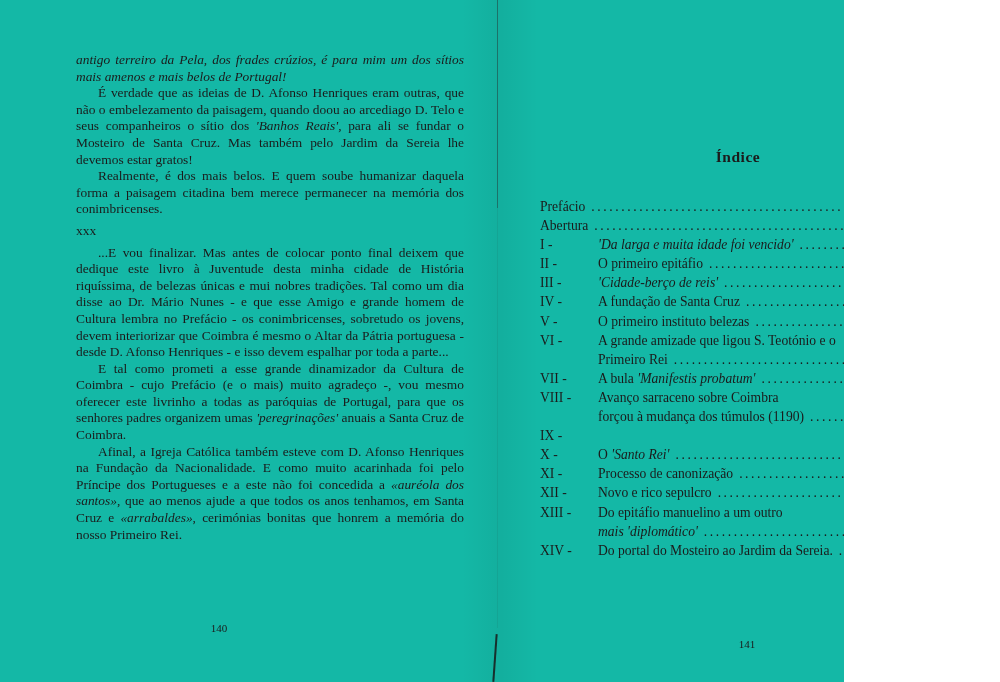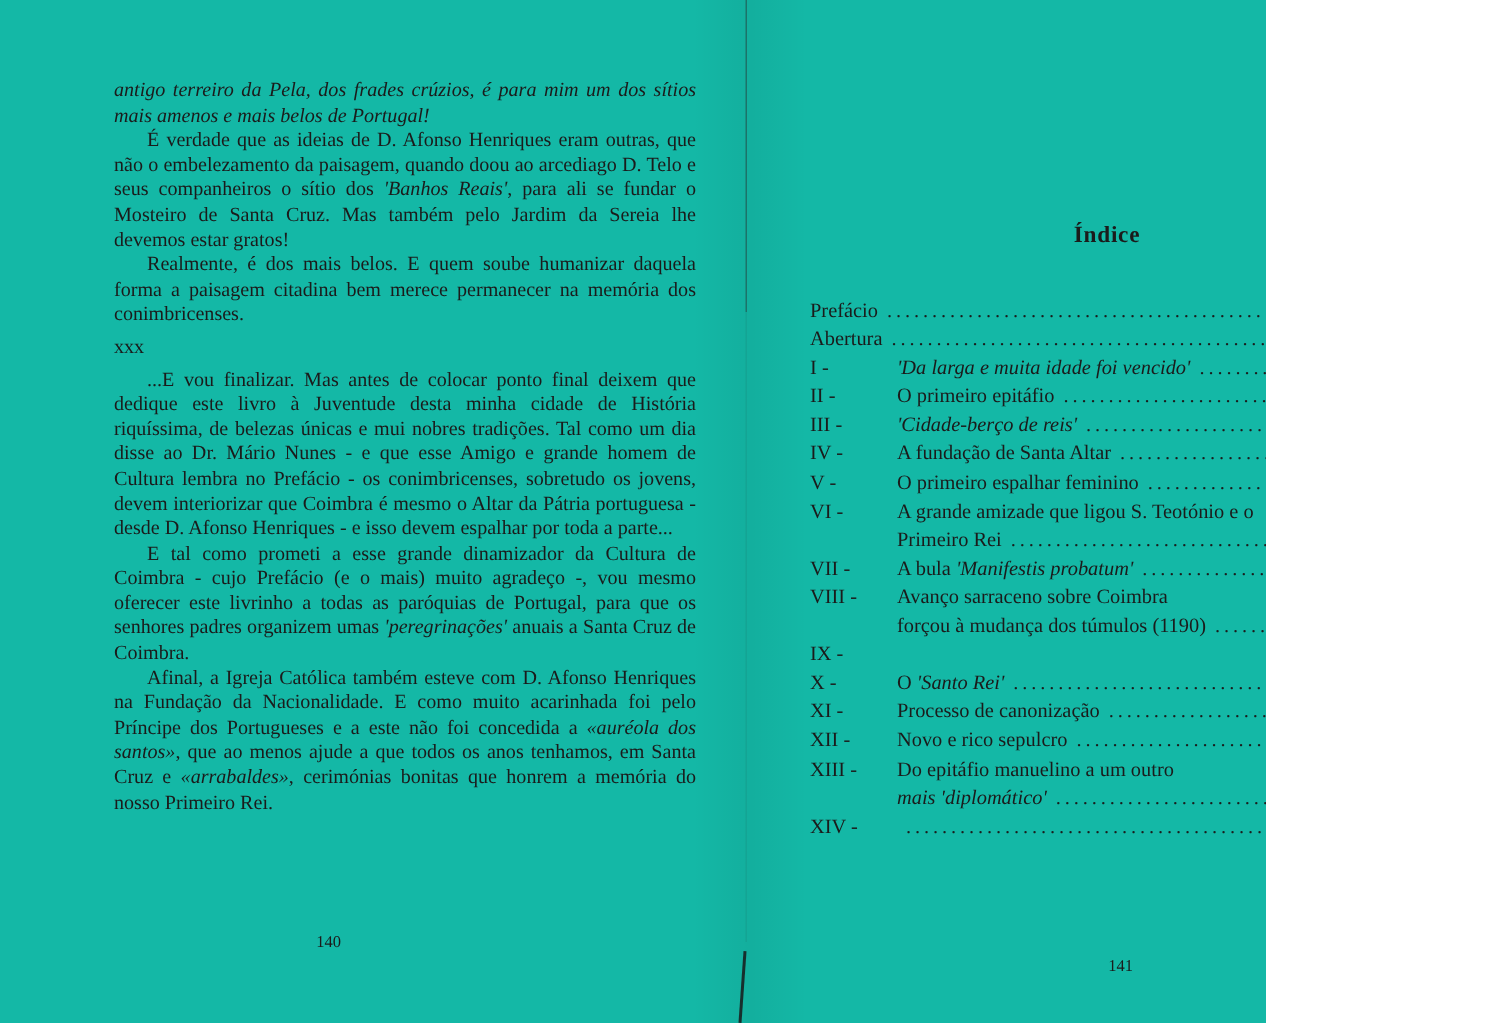--- a/index.html
+++ b/index.html
@@ -88,27 +88,27 @@
       <span class="toc-page">27</span>
     </div>
     <div class="toc-row">
       <span class="toc-num">III -</span>
       <span class="toc-text"><span class="it">'Cidade-berço de reis'</span></span>
       <span class="leader"></span>
       <span class="toc-page">31</span>
     </div>
     <div class="toc-row">
       <span class="toc-num">IV -</span>
-      <span class="toc-text"><span>A fundação de Santa Altar</span></span>
+      <span class="toc-text"><span>A fundação de Santa Cruz</span></span>
       <span class="leader"></span>
       <span class="toc-page">41</span>
     </div>
     <div class="toc-row">
       <span class="toc-num">V -</span>
-      <span class="toc-text"><span>O primeiro espalhar feminino</span></span>
+      <span class="toc-text"><span>O primeiro instituto belezas</span></span>
       <span class="leader"></span>
       <span class="toc-page">59</span>
     </div>
     <div class="toc-row">
       <span class="toc-num">VI -</span>
       <span class="toc-text"><span>A grande amizade que ligou S. Teotónio e o</span></span>
     </div>
     <div class="toc-row">
       <span class="toc-spacer"></span>
       <span class="toc-text"><span>Primeiro Rei</span></span>
@@ -157,19 +157,20 @@
       <span class="toc-text"><span>Do epitáfio manuelino a um outro</span></span>
     </div>
     <div class="toc-row">
       <span class="toc-spacer"></span>
       <span class="toc-text"><span class="it">mais 'diplomático'</span></span>
       <span class="leader"></span>
       <span class="toc-page">127</span>
     </div>
     <div class="toc-row">
       <span class="toc-num">XIV -</span>
+      <span class="toc-text"><span>Do portal do Mosteiro ao Jardim da Sereia.</span></span>
       <span class="leader"></span>
       <span class="toc-page">133</span>
     </div>
   </div>
   <div class="pageno pageno-right">141</div>
 
 </div>
 
 </body></html>

